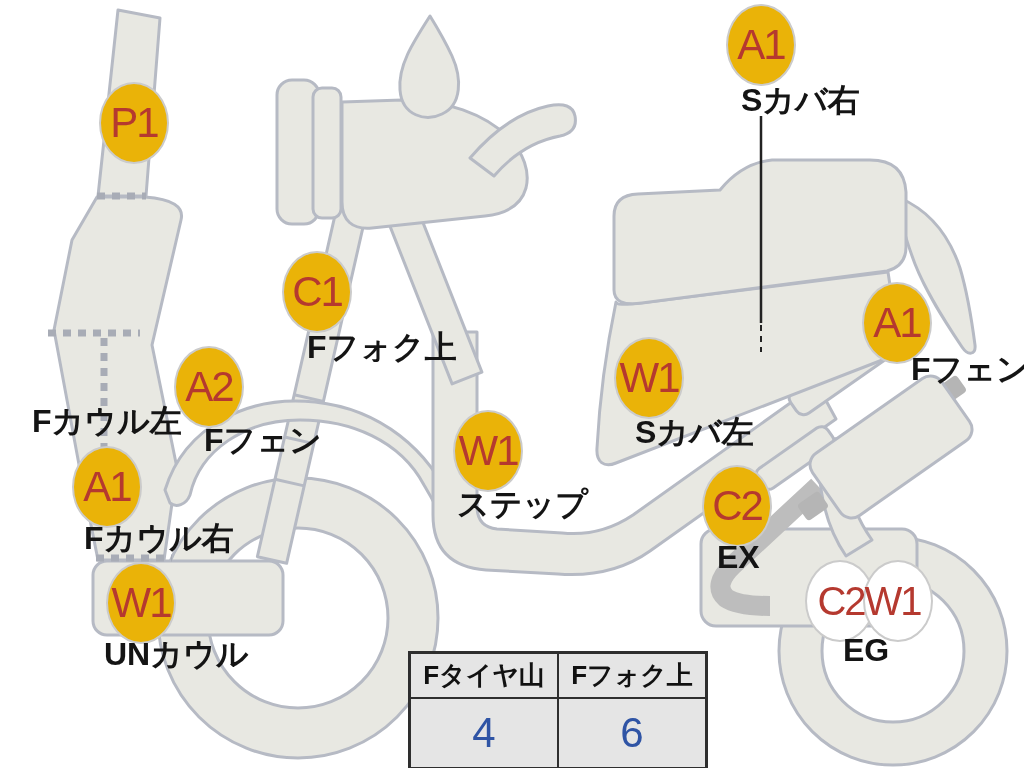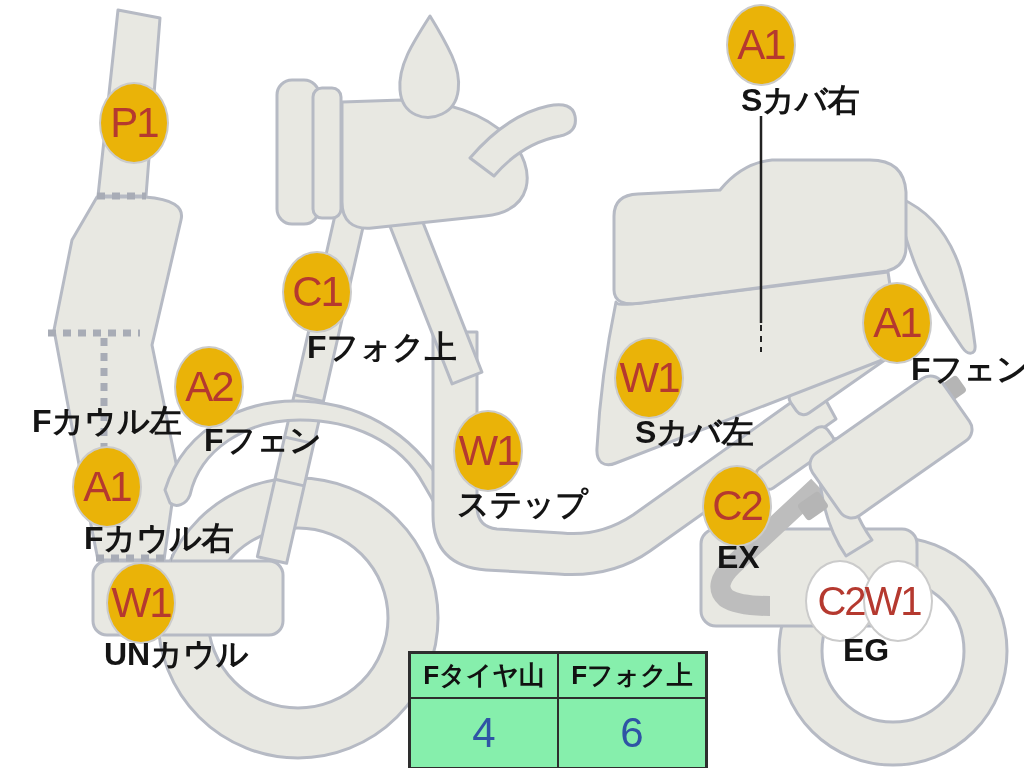--- a/index.html
+++ b/index.html
@@ -31,21 +31,21 @@
   }
   .part{
     position:absolute;color:#141414;font-size:32px;font-weight:600;
     white-space:nowrap;line-height:1.1;letter-spacing:0px;
   }
   table.tires{
     position:absolute;left:408px;top:651px;width:300px;
     border-collapse:collapse;background:#fff;table-layout:fixed;
   }
   table.tires th,table.tires td{
-    border:2px solid #2e2e2e;text-align:center;vertical-align:middle;background:#86efac;
+    border:2px solid #2e2e2e;text-align:center;vertical-align:middle;background:#e5e5e5;
   }
   table.tires{border:3px solid #2e2e2e;}
   table.tires th{height:41px;font-size:26px;font-weight:700;color:#111;}
   table.tires td{height:66px;font-size:42px;font-weight:500;color:#2f54a5;}
 </style>
 </head>
 <body>
 
 <div id="stage">
 

